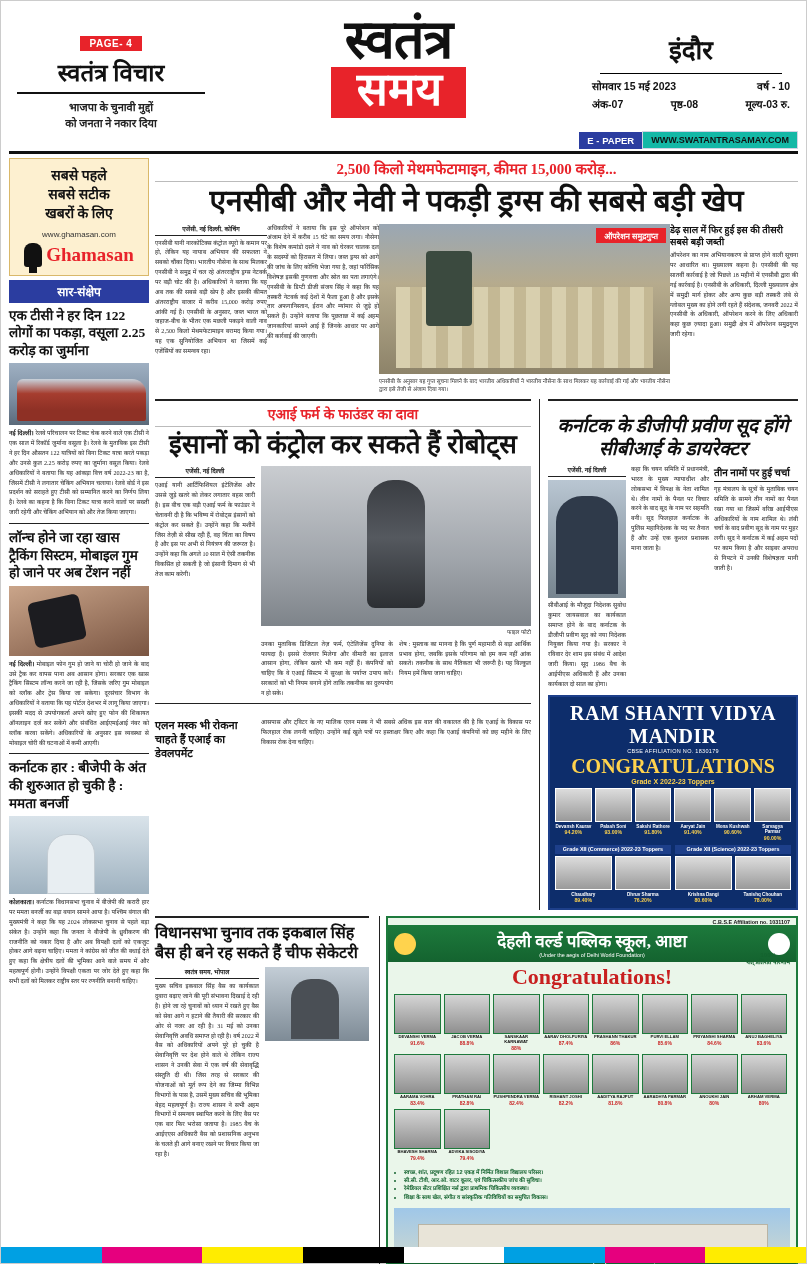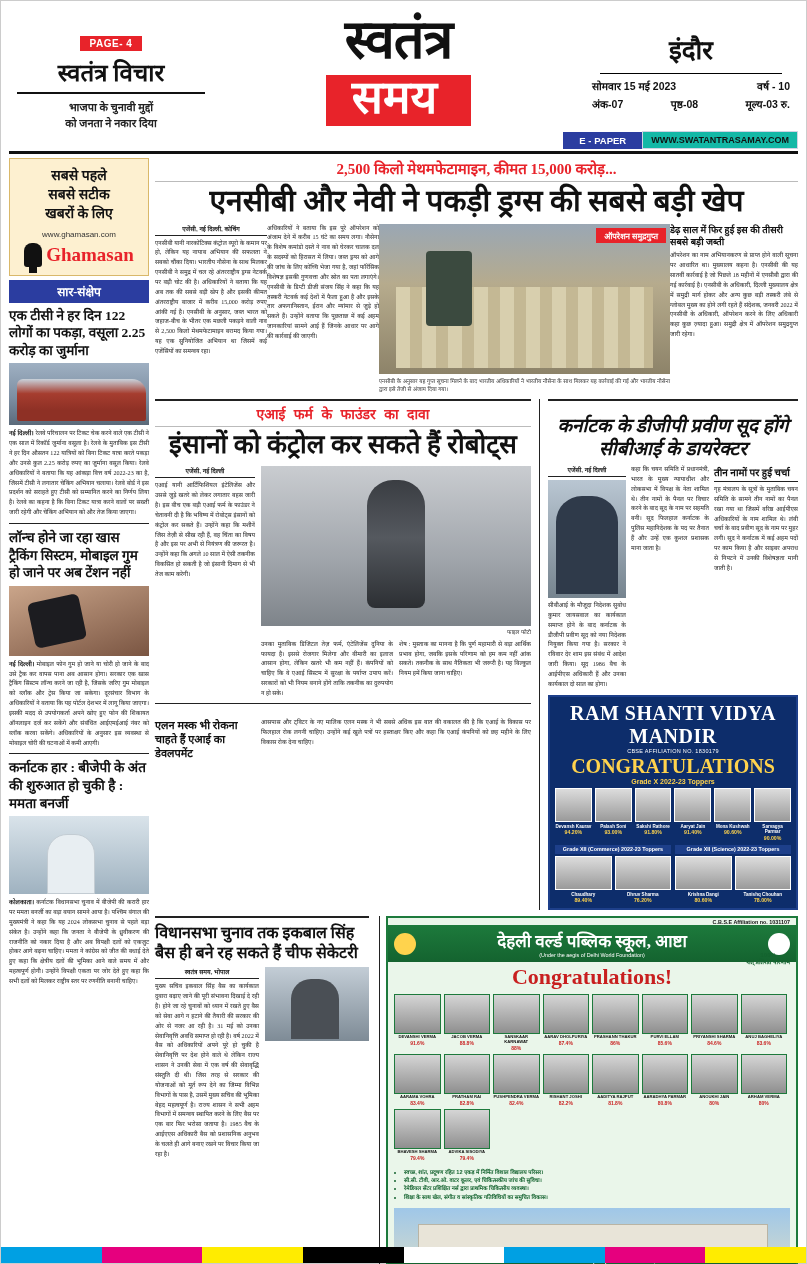--- a/index.html
+++ b/index.html
@@ -45,38 +45,38 @@
   .logo-top {
     font-family: "Liberation Serif", serif;
     font-size: 54px; font-weight: bold; letter-spacing: -1px;
     color: #111; line-height: .95;
   }
   .logo-bottom {
     display: inline-block;
     background: #e8232a; color: #fff;
     font-family: "Liberation Serif", serif;
     font-size: 46px; font-weight: bold;
-    padding: 0 34px 4px 26px; line-height: 1.02;
-    margin-top: 9px;
+    padding: 0 24px 4px 26px; line-height: 1.02;
+    margin-top: 1px;
   }
   .mast-right { width: 210px; text-align: center; padding-top: 16px; }
   .city {
     font-family: "Liberation Serif", serif;
     font-size: 26px; font-weight: bold; margin-bottom: 6px;
   }
   .mast-right hr { border:0; border-top:1px solid #000; margin: 4px 14px; }
   .mast-meta { font-size: 10.5px; line-height: 1.7; font-weight: bold; }
   .mast-meta .row { display:flex; justify-content:space-between; padding: 0 6px;}
   .epaper-bar {
     position: absolute; right: 8px; bottom: 2px;
     display: flex; align-items: center; gap: 0;
   }
   .epaper-tag {
     background: #2b3da0; color: #fff; font-size: 9.5px; font-weight: bold;
-    padding: 3px 16px;
+    padding: 3px 8px;
   }
   .epaper-url {
     background: #14b8a6; color: #111; font-size: 9px; font-weight: bold;
     padding: 3px 8px; border: 1px solid #d0d4e4;
   }
   .rule-thick { height: 3px; background:#111; margin: 0 8px; }
 
   
   .body-grid {
     display: flex; padding: 4px 8px 0 8px; gap: 6px;
@@ -181,21 +181,21 @@
     color:#222;
   }
   .caption-sm { font-size: 5.6px; color:#333; line-height:1.5; text-align:justify; }
 
   
   .band { display:flex; gap: 8px; margin-top: 6px; }
   .band-left { flex: 1; border-right: 1px solid #222; padding-right: 8px; }
   .band-right { width: 250px; }
   .ai-kicker {
     text-align:center; color:#e8232a; font-weight:bold;
-    font-family:Liberation Mono, monospace; font-size: 14px;
+    font-family:Liberation Sans, sans-serif; font-size: 14px;
     border-top: 2px solid #222; border-bottom: 1px solid #bbb;
     padding: 3px 0; margin-bottom: 3px;
   }
   .ai-head {
     text-align:center; font-family:"Liberation Serif",serif;
     font-size: 26px; font-weight: bold; line-height: 1.15; margin-bottom: 6px;
   }
   .robot-img {
     height: 160px; background: linear-gradient(180deg,#c9ccd0 0%,#9fa4aa 60%,#7e848a 100%);
     position: relative; overflow:hidden; margin-bottom: 2px;

